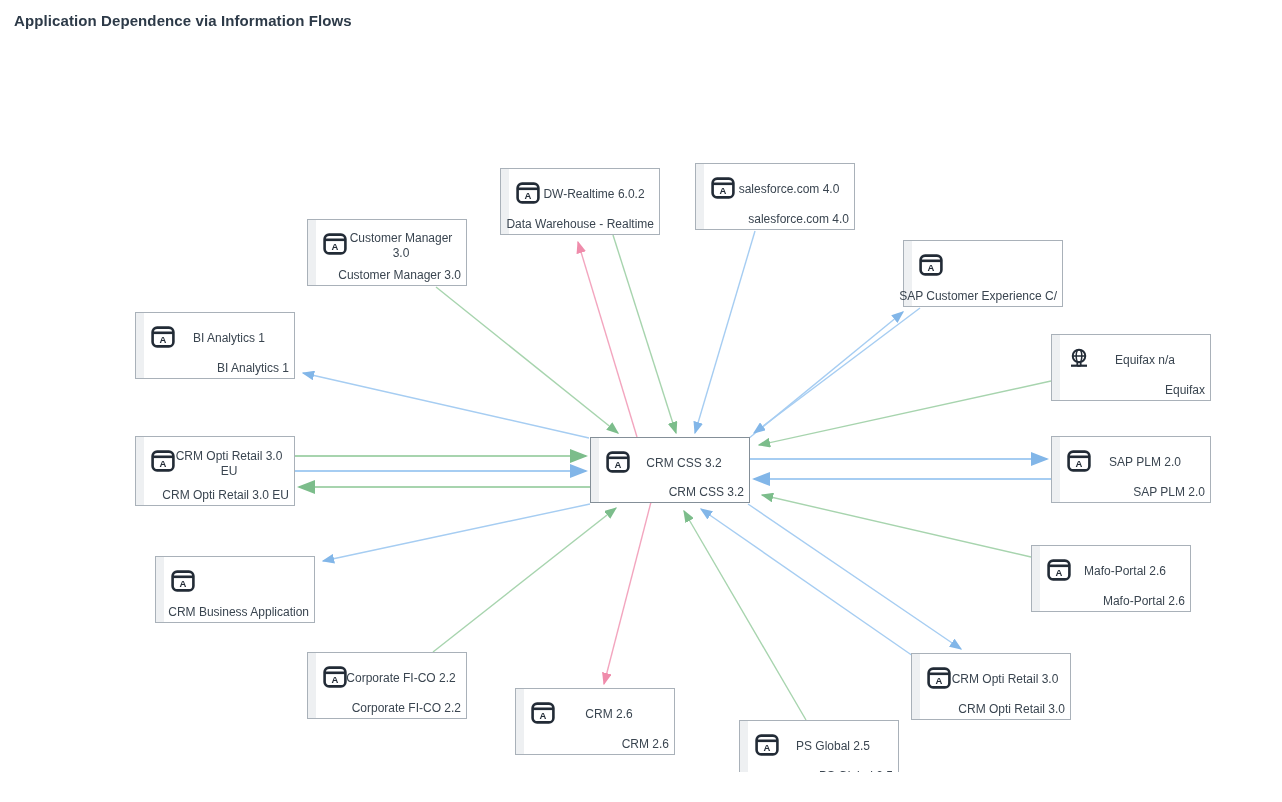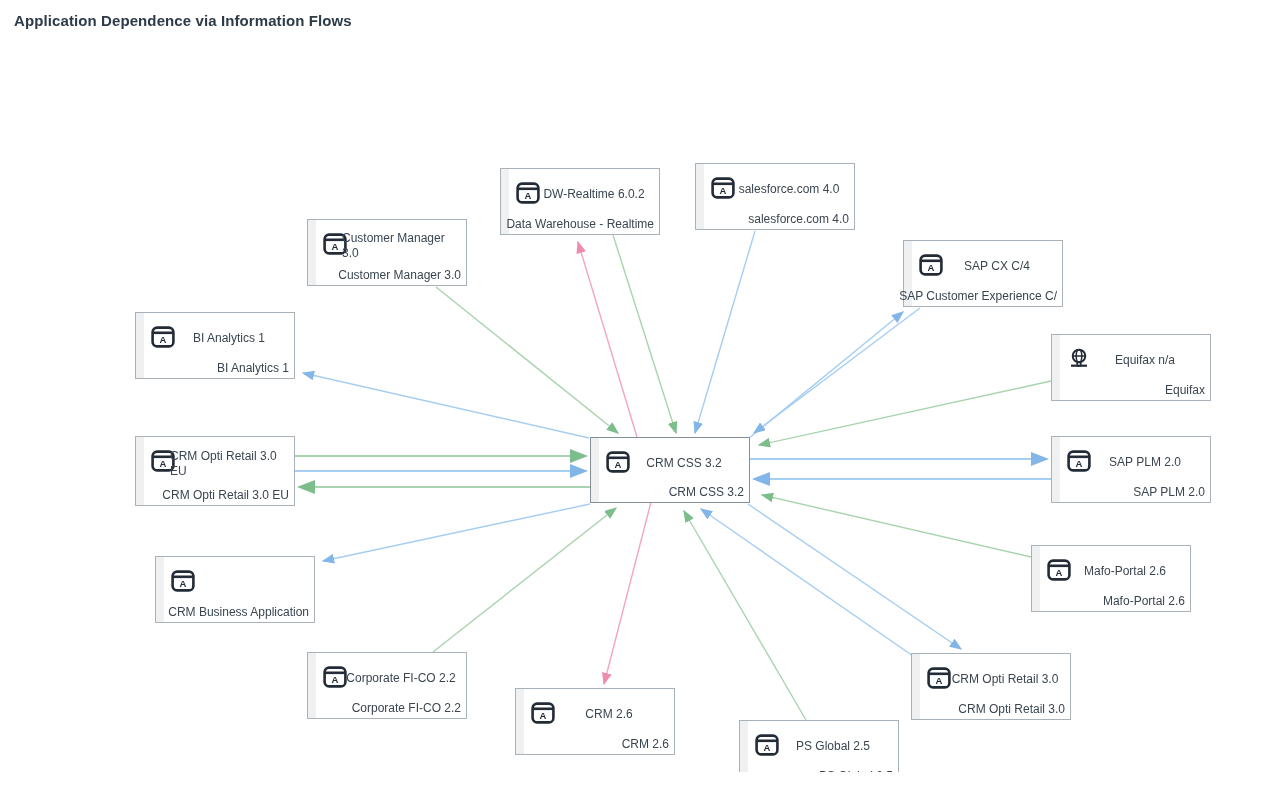--- a/index.html
+++ b/index.html
@@ -7,21 +7,21 @@
           font-family:"Liberation Sans",sans-serif;}
   #page-title{position:absolute;left:14px;top:12px;font-size:15px;font-weight:bold;
               color:#2d3a48;letter-spacing:.1px;}
   #edge-layer{position:absolute;left:0;top:0;width:1282px;height:802px;pointer-events:none;}
   .node{position:absolute;width:160px;height:67px;background:#ffffff;
         border:1px solid #a9b1b9;box-sizing:border-box;color:#3a4550;cursor:pointer;}
   .node.center{border-color:#848f98;}
   .strip{position:absolute;left:0;top:0;bottom:0;width:8px;background:#eef0f2;}
   .icon{position:absolute;left:15px;top:13px;width:24px;height:22px;}
   .label{position:absolute;left:34px;right:6px;top:6px;bottom:20px;display:flex;
-         align-items:center;justify-content:center;text-align:left;
+         align-items:center;justify-content:center;text-align:center;
          font-size:12px;line-height:1.25;}
   .sublabel{position:absolute;right:5px;bottom:3px;font-size:12px;white-space:nowrap;}
 </style>
 </head>
 <body>
 
 <div id="canvas">
   <div id="page-title">Application Dependence via Information Flows</div>
   <svg id="edge-layer" viewBox="0 0 1282 802" xmlns="http://www.w3.org/2000/svg">
       <defs>
@@ -87,21 +87,20 @@
     <div class="label">Customer Manager 3.0</div>
     <div class="sublabel">Customer Manager 3.0</div>
   </div>
       <div class="node" style="left: 903px; top: 240px; width: 160px; height: 67px;">
     <div class="strip"></div>
     <span class="icon"><svg width="24" height="22" viewBox="0 0 24 22" xmlns="http://www.w3.org/2000/svg">
     <rect x="1.6" y="1.6" width="20.8" height="18.8" rx="4.5" fill="none" stroke="#222b36" stroke-width="2.6"></rect>
     <line x1="2" y1="6.8" x2="22" y2="6.8" stroke="#222b36" stroke-width="2.6"></line>
     <text x="12" y="17" text-anchor="middle" font-size="9.5" font-weight="bold" font-family="Liberation Sans, sans-serif" fill="#222b36">A</text>
   </svg></span>
-    <div class="label">SAP CX C/4</div>
     <div class="sublabel">SAP Customer Experience C/</div>
   </div>
       <div class="node" style="left: 135px; top: 312px; width: 160px; height: 67px;">
     <div class="strip"></div>
     <span class="icon"><svg width="24" height="22" viewBox="0 0 24 22" xmlns="http://www.w3.org/2000/svg">
     <rect x="1.6" y="1.6" width="20.8" height="18.8" rx="4.5" fill="none" stroke="#222b36" stroke-width="2.6"></rect>
     <line x1="2" y1="6.8" x2="22" y2="6.8" stroke="#222b36" stroke-width="2.6"></line>
     <text x="12" y="17" text-anchor="middle" font-size="9.5" font-weight="bold" font-family="Liberation Sans, sans-serif" fill="#222b36">A</text>
   </svg></span>
     <div class="label">BI Analytics 1</div>

